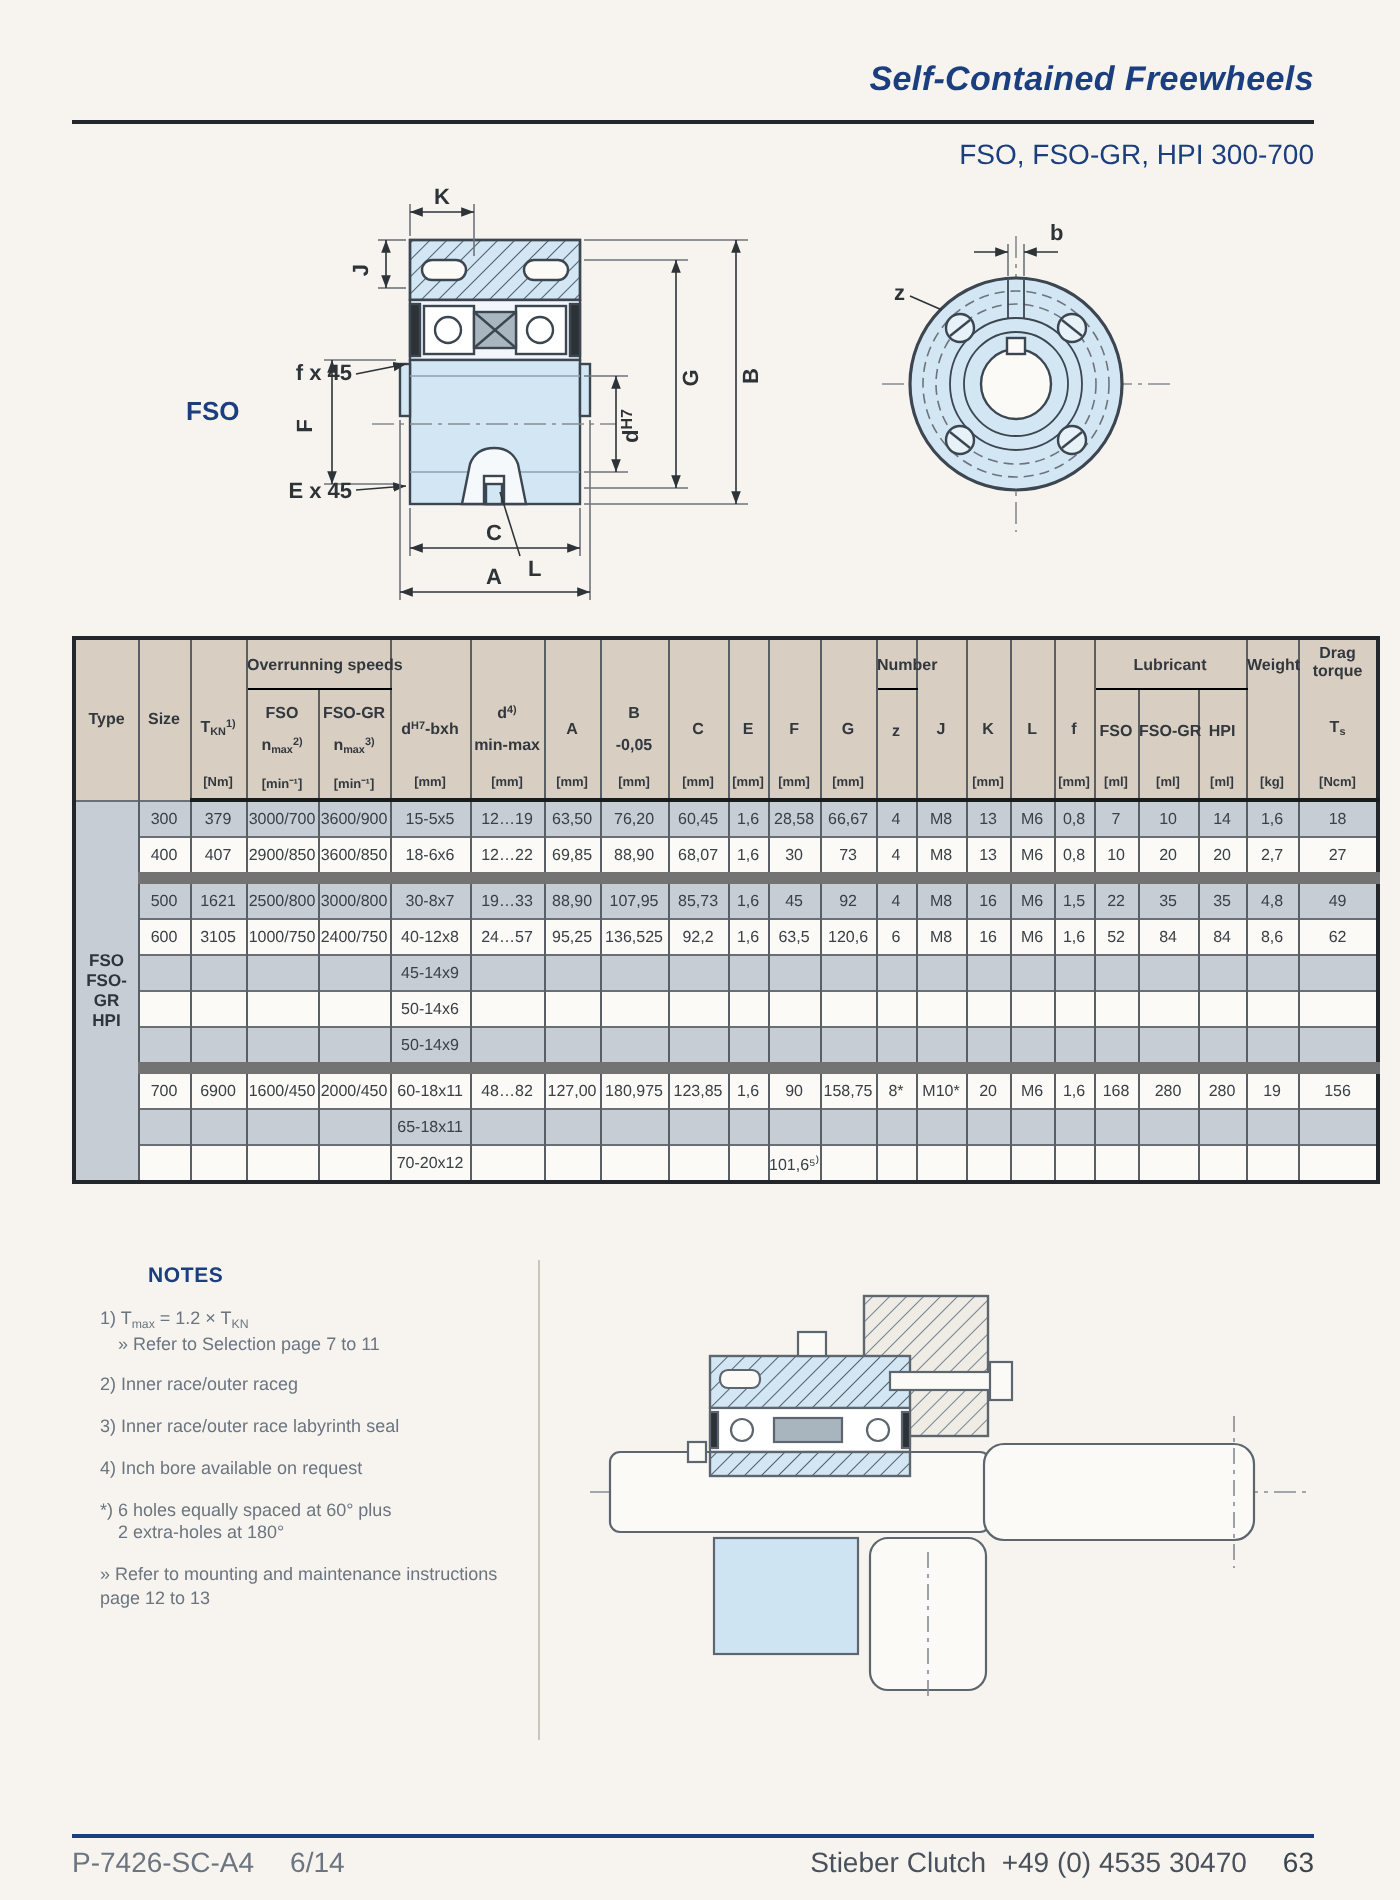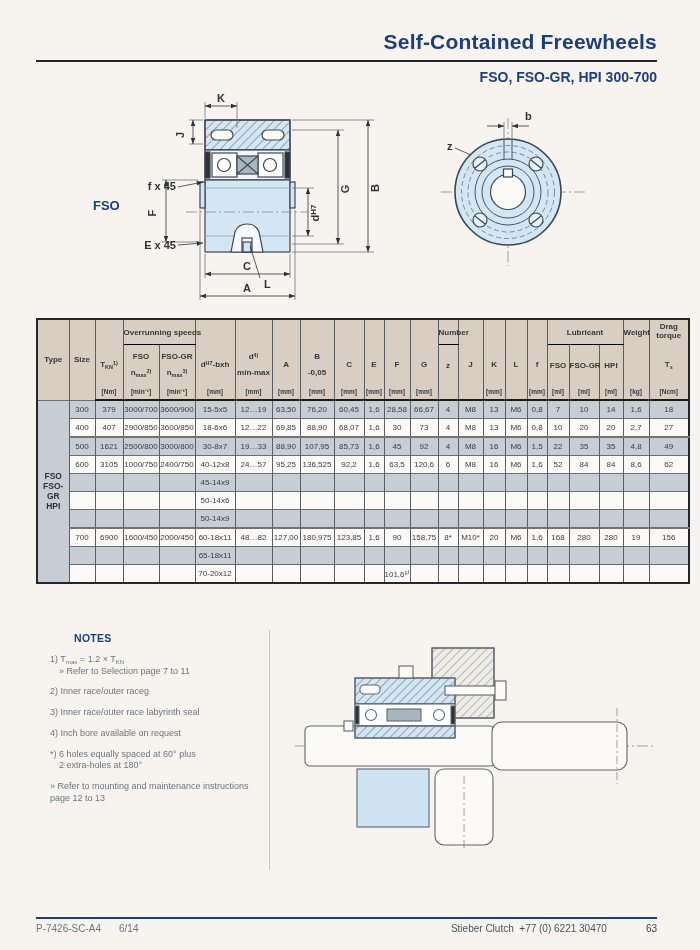--- a/index.html
+++ b/index.html
@@ -1,22 +1,22 @@
 <!DOCTYPE html>
 <html><head>
 <meta charset="utf-8">
 <style>
   html,body{margin:0;padding:0;background:#f7f4ef;}
   .page{position:relative;width:700px;height:950px;background:#f7f4ef;
         font-family:"Liberation Sans",sans-serif;overflow:hidden;color:#3a4045;}
 
   
-  .title{position:absolute;top:30px;right:43px;font-size:21px;font-weight:bold;color:#1a3e7e;letter-spacing:0.2px;}
+  .title{position:absolute;top:30px;right:43px;font-size:17px;font-weight:bold;color:#1a3e7e;letter-spacing:0.2px;font-style:italic;}
   .header-rule{position:absolute;top:60px;left:36px;right:43px;height:2px;background:#23262a;}
-  .subtitle{position:absolute;top:69px;right:43px;font-size:14px;font-weight:bold;color:#1a3e7e;}
+  .subtitle{position:absolute;top:69px;right:43px;font-size:14px;font-weight:normal;color:#1a3e7e;}
 
   
   .product-label{position:absolute;left:93px;top:198px;font-size:13px;font-weight:bold;color:#1a3e7e;}
   .main-drawing{position:absolute;left:90px;top:92px;width:330px;height:222px;}
   .flange-drawing{position:absolute;left:437px;top:98px;width:230px;height:172px;}
   svg text{font-family:"Liberation Sans",sans-serif;font-size:11px;font-weight:600;fill:#2e3338;}
   svg .sup{font-size:8px;}
 
   
   .table-wrap{position:absolute;left:36px;top:318px;width:622px;}
@@ -25,41 +25,41 @@
                 vertical-align:middle;padding:1px 0;white-space:nowrap;overflow:visible;}
   thead td{background:#d8cfc2;font-weight:bold;color:#33383e;}
   tr.h1 td{height:22px;font-size:8px;}
   tr.h2 td{height:38px;}
   tr.units td{height:11px;font-size:6.5px;border-bottom:2px solid #191c1f;padding-bottom:2px;}
   td.gb{border-bottom:1px solid #000000;}
   td.vbottom{vertical-align:bottom;padding-bottom:3px;}
   .l2{margin-top:7px;}
   tbody td{height:15px;background:#fbfaf7;border-top:1px solid #6a6f76;}
   tbody tr.shaded td{background:#c6cdd5;}
-  tbody tr.group-start td{border-top:2px solid #737373;}
+  tbody tr.group-start td{border-top:6px solid #737373;}
   tbody td.type-cell{background:#f7f4ef;font-weight:bold;color:#2f343a;font-size:8.5px;line-height:1.2;vertical-align:middle;}
   sub{font-size:0.68em;vertical-align:-0.3em;}
   sup{font-size:0.68em;vertical-align:0.45em;}
 
   
   .notes{position:absolute;left:50px;top:632px;width:225px;}
   .section-heading{font-size:10.5px;font-weight:bold;color:#1a3e7e;letter-spacing:0.3px;margin-bottom:10px;padding-left:24px;}
   .note{font-size:9px;color:#6b7580;line-height:1.3;margin-bottom:9px;}
   .note .indent{padding-left:9px;}
   .col-divider{position:absolute;left:269px;top:630px;width:1px;height:240px;background:#c9c4bc;}
   .mounting{position:absolute;left:287px;top:632px;width:372px;}
   .mounting-drawing{width:372px;height:218px;margin-top:4px;}
 
   
   .footer-rule{position:absolute;left:36px;right:43px;top:917px;height:2px;background:#1a3e7e;}
-  .footer{position:absolute;left:36px;right:43px;top:923px;font-size:10px;color:#6b7580;}
+  .footer{position:absolute;left:36px;right:43px;top:923px;font-size:14px;color:#6b7580;}
   .footer .left{float:left;}
   .footer .right{float:right;color:#49525c;}
   .footer .gap{display:inline-block;width:18px;}
-  .footer .pagenum{color:#3c444d;margin-left:21px;}
+  .footer .pagenum{color:#3c444d;}
 </style>
 </head>
 <body>
 
 <div class="page">
 
   <div class="title">Self-Contained Freewheels</div>
   <div class="header-rule"></div>
   <div class="subtitle">FSO, FSO-GR, HPI 300-700</div>
 
@@ -610,16 +610,16 @@
         <rect x="68" y="90" width="100" height="12" fill="url(#hb2)"></rect>
 
         <rect x="57" y="85" width="9" height="10" fill="#fbfaf7"></rect>
       </g>
     </svg>
   </div>
 
   <div class="footer-rule"></div>
   <div class="footer">
     <span class="left"><span>P-7426-SC-A4</span><span class="gap"></span><span>6/14</span></span>
-    <span class="right"><span>Stieber Clutch</span>&nbsp;&nbsp;<span>+77 (0) 6221 30470</span><span class="gap"></span><span class="pagenum">63</span></span>
+    <span class="right"><span>Stieber Clutch</span>&nbsp;&nbsp;<span>+49 (0) 4535 30470</span><span class="gap"></span><span class="pagenum">63</span></span>
   </div>
 
 </div>
 
 </body></html>

